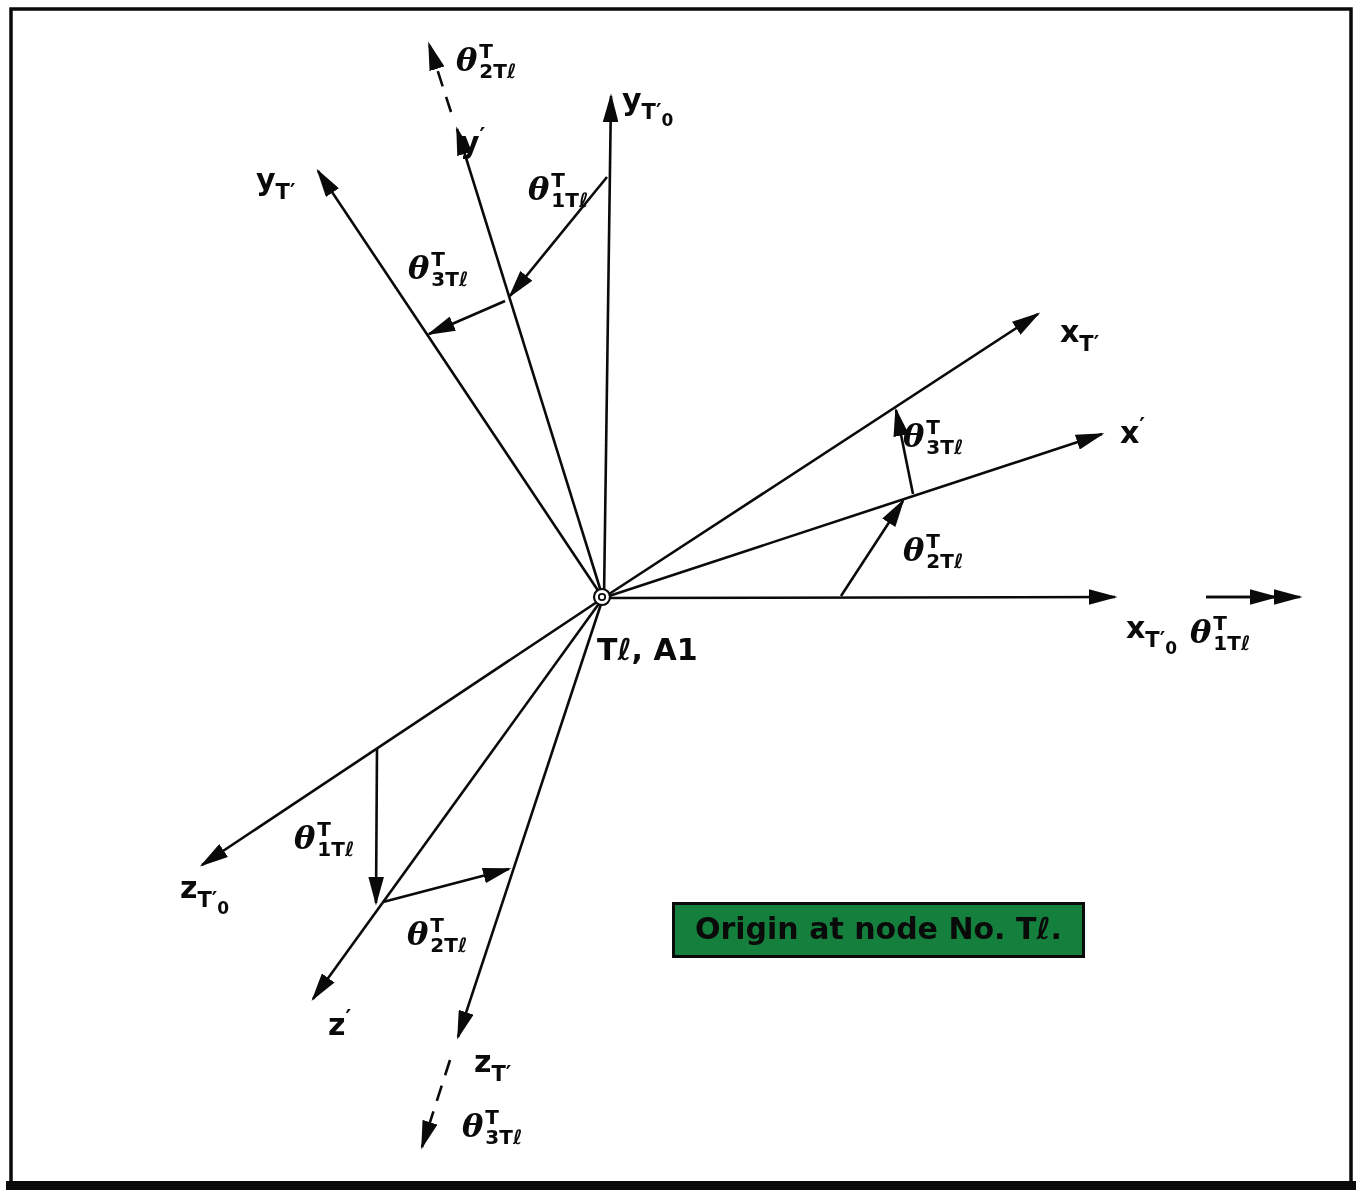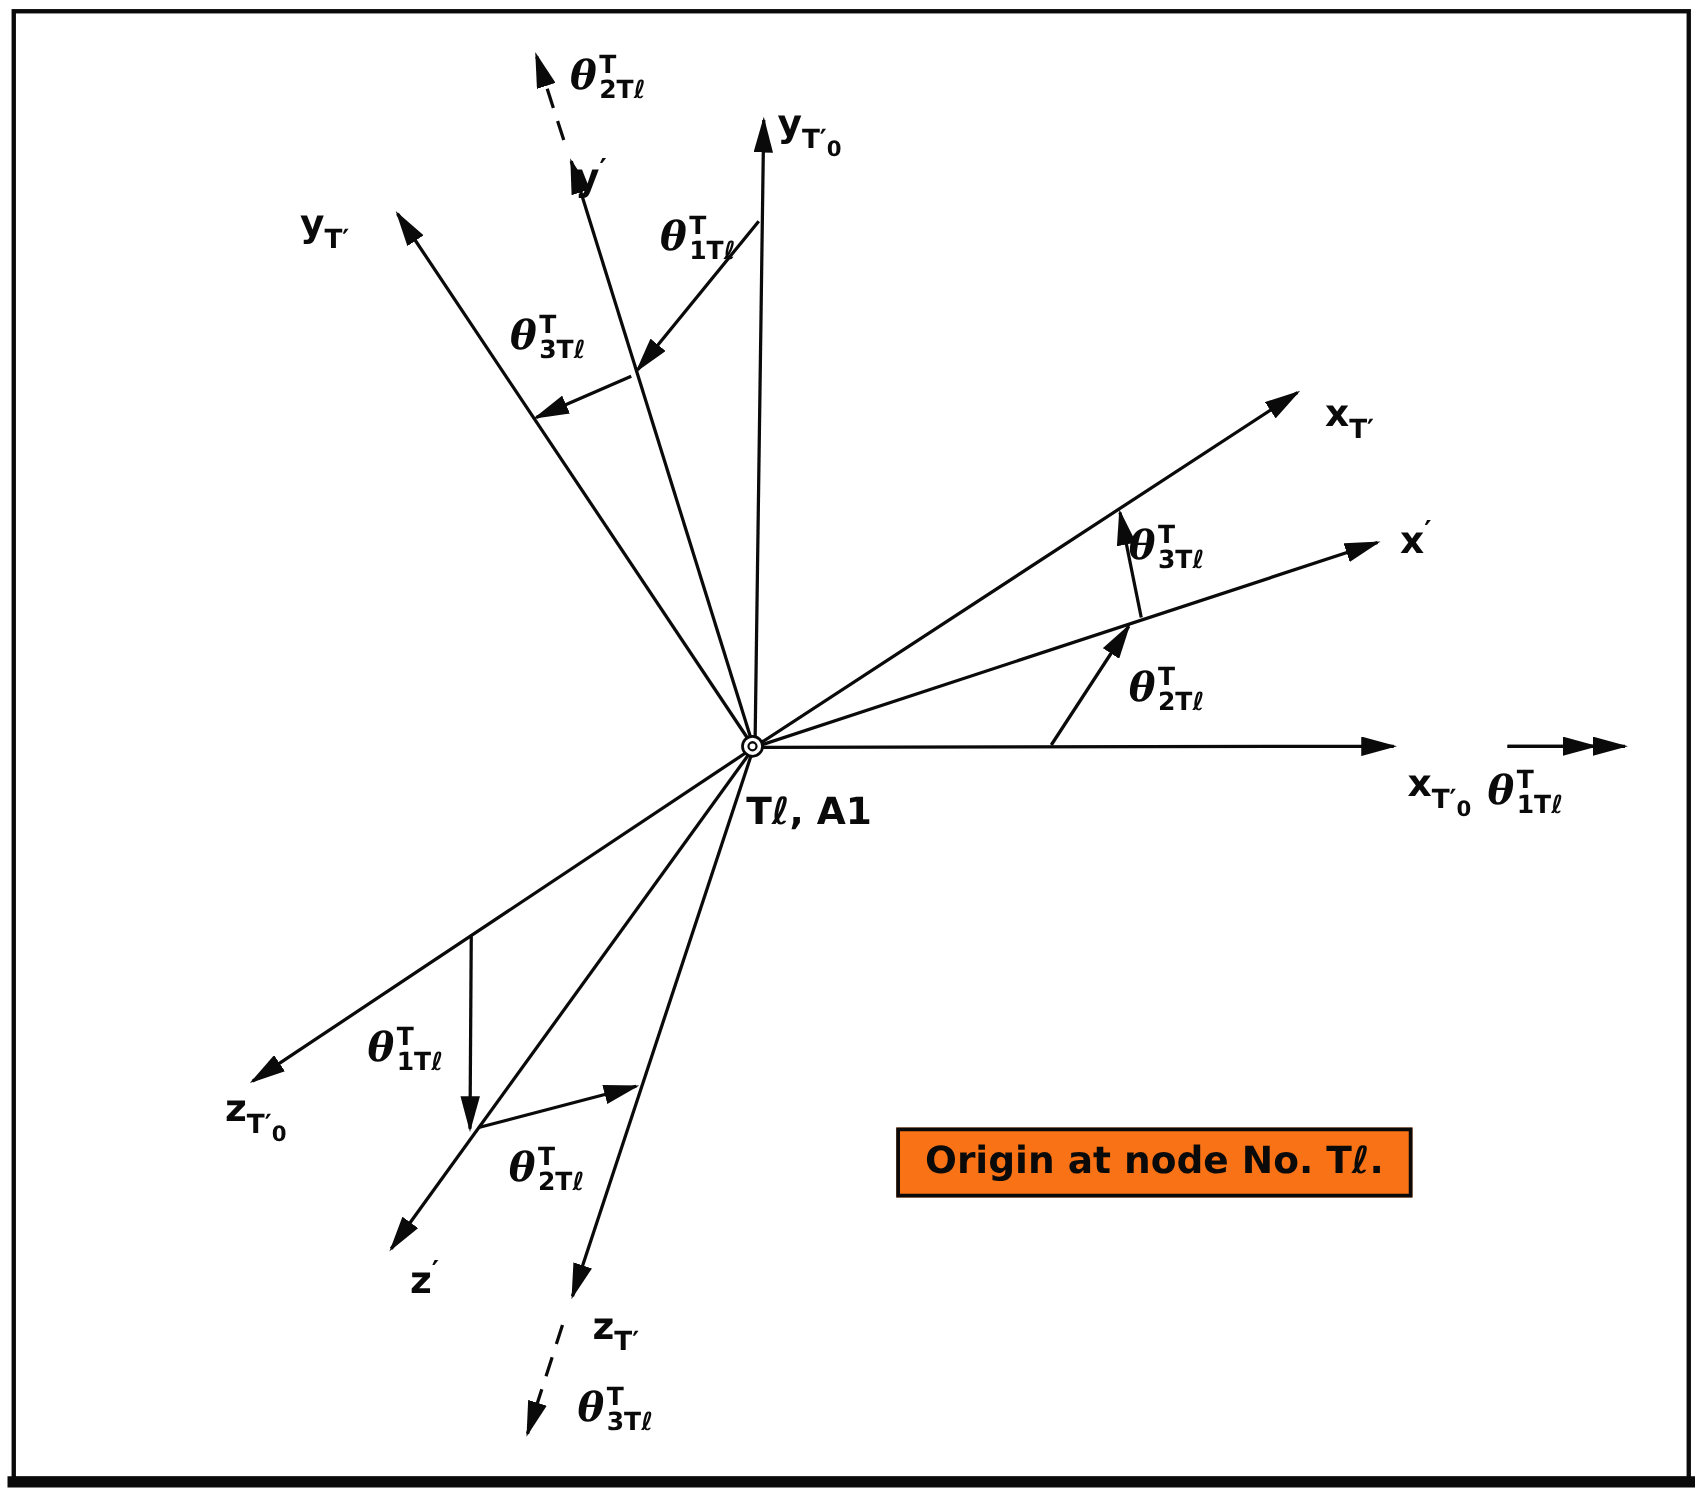--- a/index.html
+++ b/index.html
@@ -36,28 +36,28 @@
     margin-left: 2px;
     transform: translateY(7px);
     text-align: left;
   }
   .tstack span { display: block; }
   .axsub { font-size: 21px; vertical-align: -9px; }
   .axsubsub { font-size: 17px; vertical-align: -7px; }
   .axprime { font-size: 22px; vertical-align: 10px; }
   .caption-box {
     position: absolute;
-    left: 717px;
+    left: 672px;
     top: 902px;
     border: 3px solid #0a0a0a;
     padding: 6px 20px 9px 20px;
     font-size: 30px;
     font-weight: bold;
     white-space: nowrap;
-    background: #f97316;
+    background: #15803d;
   }
 </style>
 </head>
 <body>
 
 <div class="fig">
 
   <svg width="1362" height="1194" viewBox="0 0 1362 1194">
     <defs>
       <marker id="arr" markerWidth="11" markerHeight="6" refX="10" refY="3" orient="auto" markerUnits="strokeWidth">
@@ -96,21 +96,21 @@
   </svg>
 
   <div class="label" style="left:622px; top:84px">
     <span>y</span><span class="axsub"><span>T′</span><span class="axsubsub">0</span></span>
   </div>
 
   <div class="label" style="left:460px; top:124px">
     <span>y</span><span class="axprime">′</span>
   </div>
 
-  <div class="label" style="left:240px; top:164px">
+  <div class="label" style="left:256px; top:164px">
     <span>y</span><span class="axsub"><span>T′</span></span>
   </div>
 
   <div class="label" style="left:1060px; top:316px">
     <span>x</span><span class="axsub"><span>T′</span></span>
   </div>
 
   <div class="label" style="left:1120px; top:414px">
     <span>x</span><span class="axprime">′</span>
   </div>

